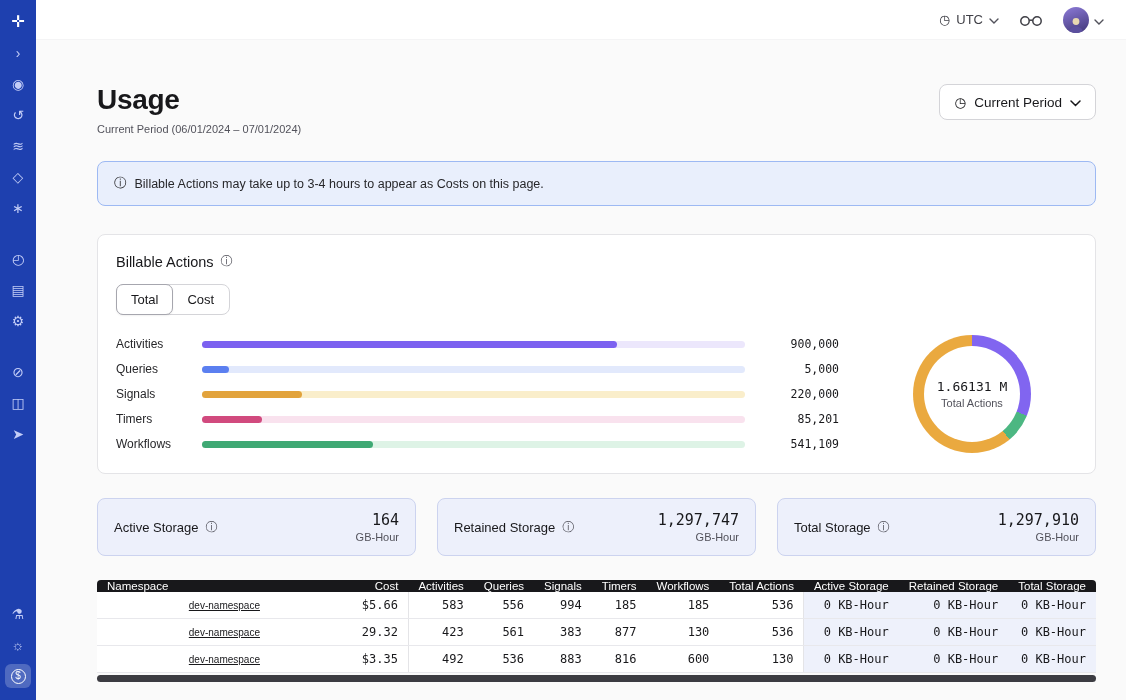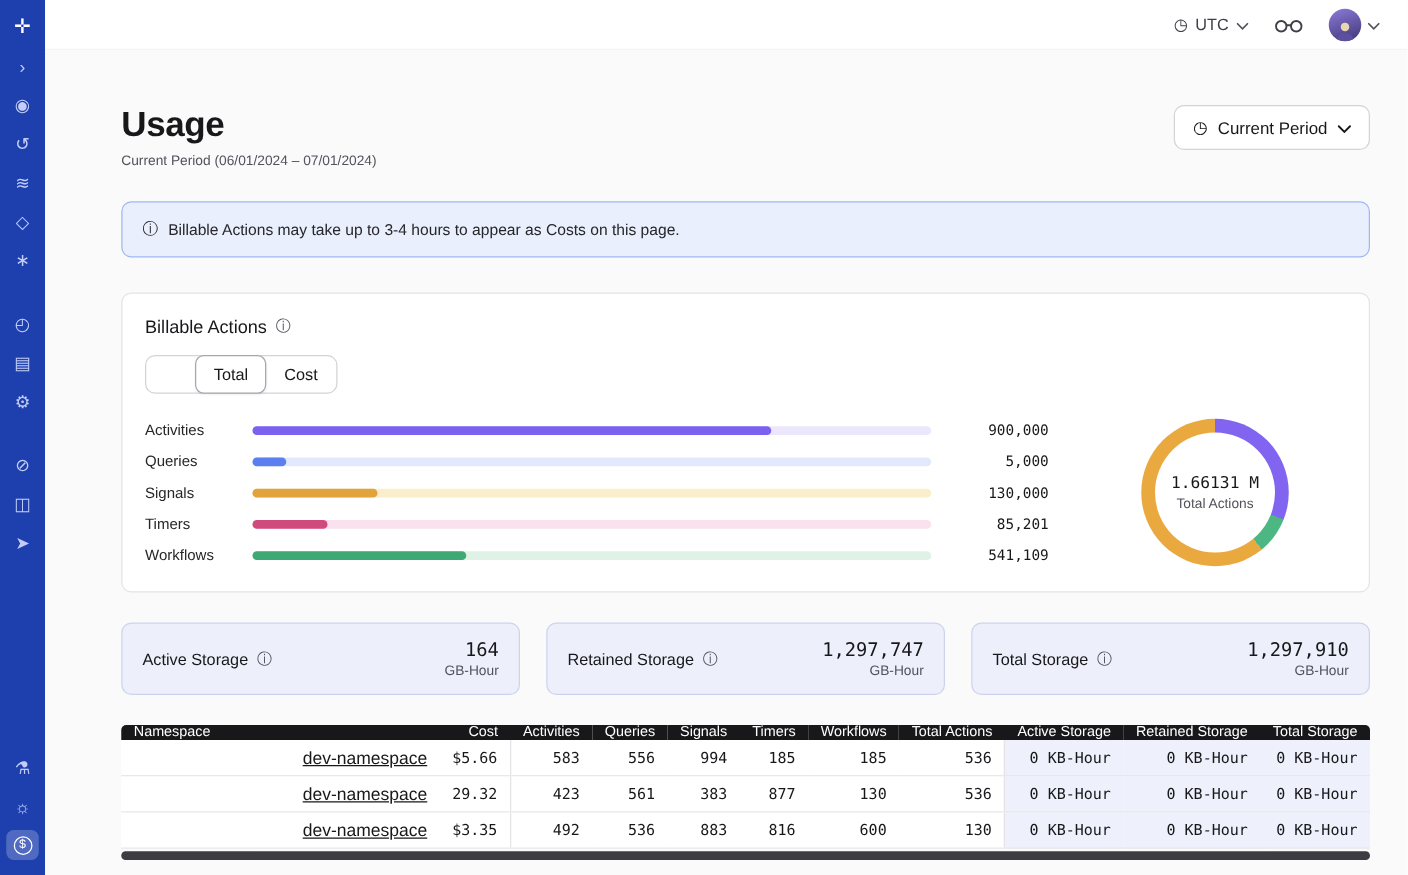--- a/index.html
+++ b/index.html
@@ -39,21 +39,21 @@
                 border-radius:8px; padding:9px 14px; font-size:13.5px; font-weight:500; color:#18181b;
                 font-family:inherit; cursor:pointer; }
 
   .banner { margin-top:26px; background:var(--banner_bg,#e9effc); border:1px solid var(--banner_border,#9db9f3);
             border-radius:8px; padding:13px 16px; font-size:12.5px; color:#27272a; display:flex; gap:8px; align-items:center; }
 
   .card { margin-top:28px; background:#fff; border:1px solid #e4e4e7; border-radius:8px; padding:18px 18px 20px; }
   .card-title { font-size:14.5px; font-weight:500; display:flex; align-items:center; gap:7px; }
   .info-i { color:#52525b; font-size:12px; font-weight:400; }
 
-  .tabs { margin-top:14px; display:inline-flex; border:1px solid #d4d4d8; border-radius:8px; background:#fff;padding-left:40px; }
+  .tabs { margin-top:14px; display:inline-flex; border:1px solid #d4d4d8; border-radius:8px; background:#fff; }
   .tab { padding:6px 14px; font-size:13px; color:#18181b; border-radius:7px; cursor:pointer; background:transparent;
          border:1px solid transparent; font-family:inherit; }
   .tab.active { border:1px solid #a6a6ae; margin:-1px; background:#fff; font-weight:500; box-shadow:0 1px 2px rgba(0,0,0,.06); }
 
   .chart-row { margin-top:20px; display:flex; align-items:center; gap:28px; }
   .bars { flex:1; display:flex; flex-direction:column; gap:11px; min-width:0; }
   .bar-row { display:grid; grid-template-columns:72px 1fr 80px; align-items:center; gap:14px; }
   .bar-label { font-size:12px; color:#27272a; }
   .bar-track { height:7px; border-radius:4px; position:relative; }
   .bar-fill { position:absolute; left:0; top:0; bottom:0; border-radius:4px; }
@@ -76,21 +76,21 @@
   .stat-unit { font-size:11px; color:#52525b; margin-top:2px; }
 
   .table-card { margin-top:24px; }
   table { width:100%; border-collapse:collapse; table-layout:auto; }
   thead th { background:var(--table_header_bg,#18181b); color:#fff; font-weight:500; font-size:11.5px;
              padding:0 10px; text-align:right; white-space:nowrap; }
   thead th:first-child { text-align:left; border-top-left-radius:4px; width:30%; }
   thead th:last-child { border-top-right-radius:4px; }
   tbody td { padding:6px 10px; background:#fff; border-bottom:1px solid #e8e8ec; text-align:right;
              font-family:"DejaVu Sans Mono",monospace; font-size:12px; white-space:nowrap; color:#18181b; }
-  tbody td.ns { text-align:right; font-family:"Liberation Sans","DejaVu Sans",sans-serif; font-size:14px;
+  tbody td.ns { text-align:center; font-family:"Liberation Sans","DejaVu Sans",sans-serif; font-size:10px;
                 text-decoration:underline; cursor:pointer; }
   tbody td.sep { border-left:1px solid #e4e4e7; }
   tbody td.storage { background:var(--storage_bg,#eef1fb); }
   .table-scrollbar { height:7px; background:#3c3c42; border-radius:4px; margin-top:2px; cursor:pointer; }
 </style>
 </head>
 <body>
 
 <div class="app">
 
@@ -195,21 +195,21 @@
                 <div class="bar-track" style="background: rgb(226, 233, 252);">
                   <div class="bar-fill" style="width: 5%; background: rgb(91, 127, 240);"></div>
                 </div>
                 <div class="bar-value">5,000</div>
               </div>
               <div class="bar-row">
                 <div class="bar-label">Signals</div>
                 <div class="bar-track" style="background: rgb(250, 238, 203);">
                   <div class="bar-fill" style="width: 18.5%; background: rgb(226, 163, 60);"></div>
                 </div>
-                <div class="bar-value">130,000</div>
+                <div class="bar-value">220,000</div>
               </div>
               <div class="bar-row">
                 <div class="bar-label">Timers</div>
                 <div class="bar-track" style="background: rgb(249, 226, 238);">
                   <div class="bar-fill" style="width: 11%; background: rgb(209, 74, 126);"></div>
                 </div>
                 <div class="bar-value">85,201</div>
               </div>
               <div class="bar-row">
                 <div class="bar-label">Workflows</div>

